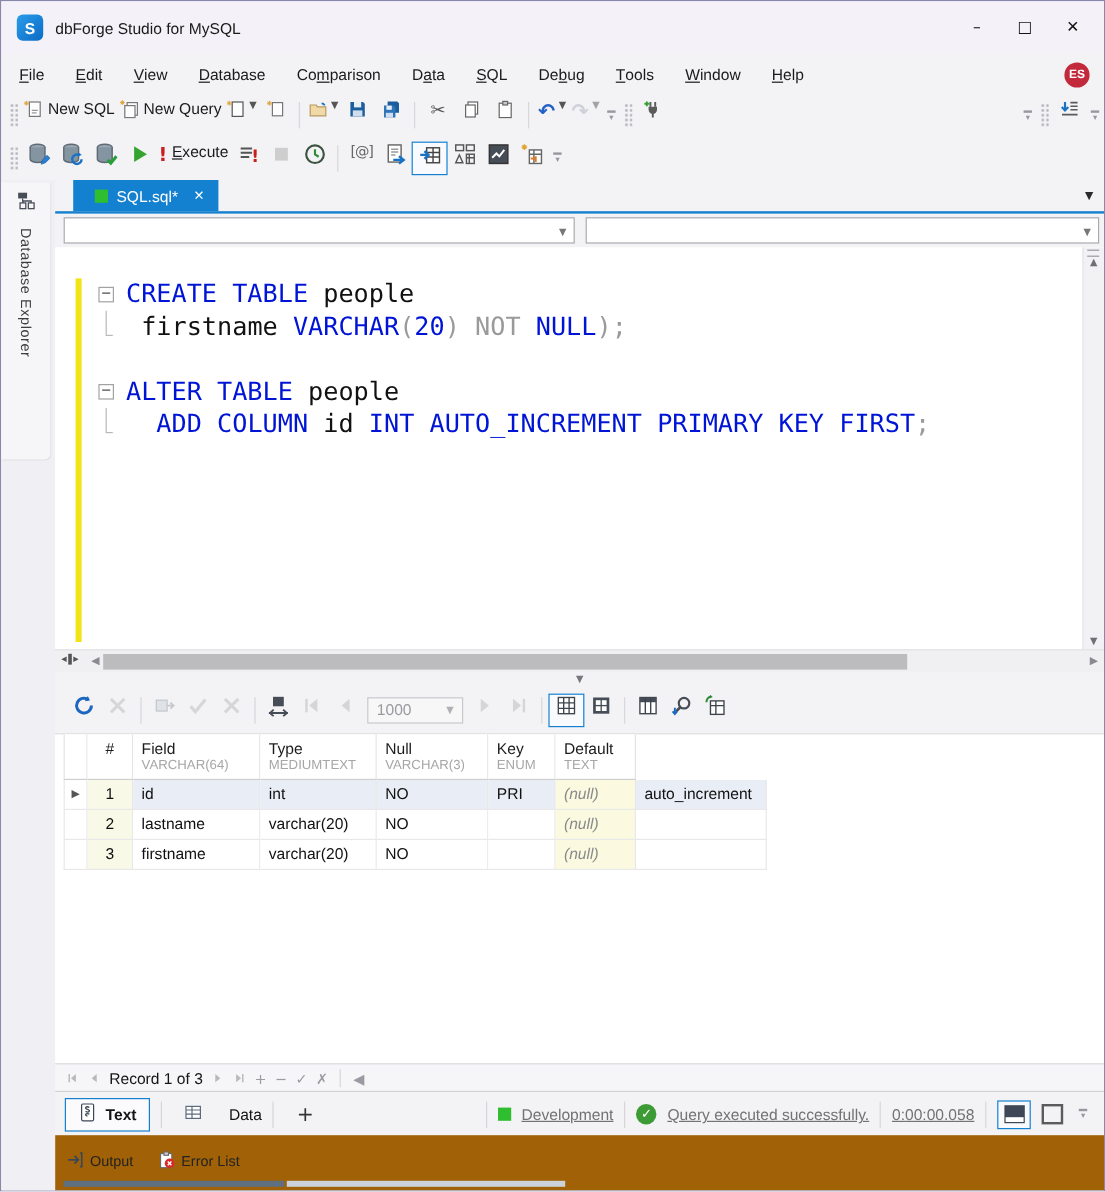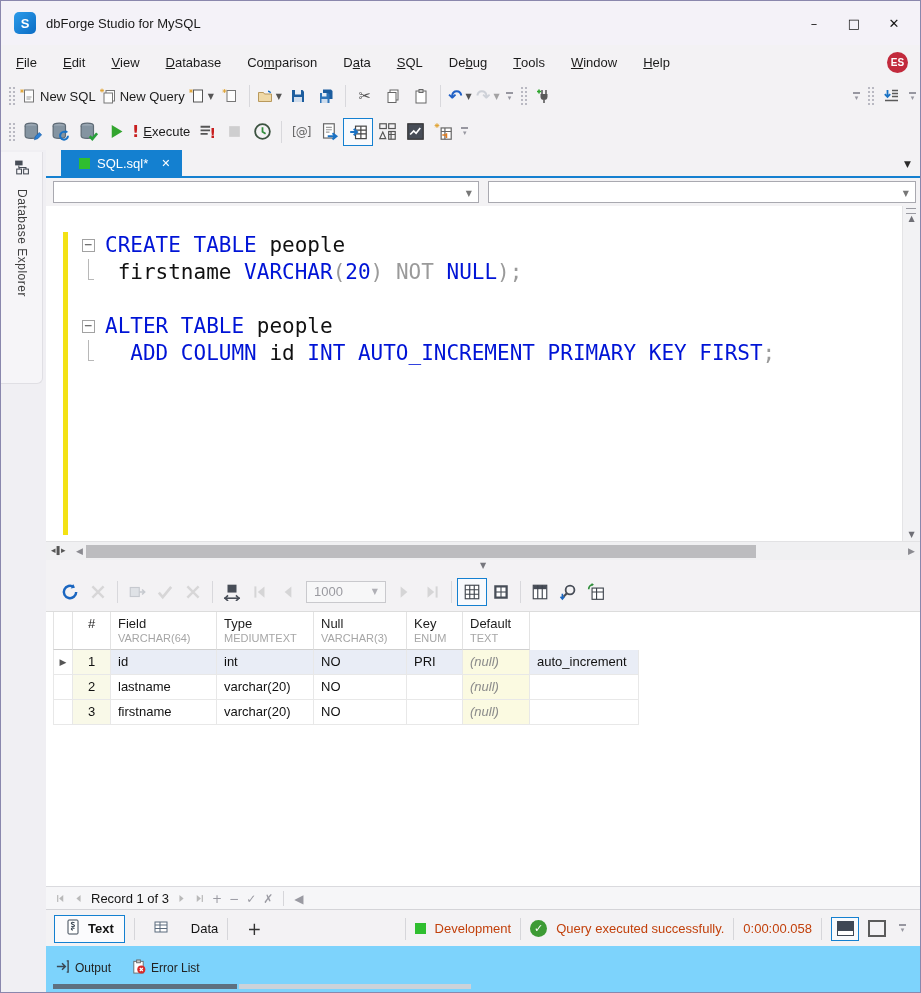--- a/index.html
+++ b/index.html
@@ -19,21 +19,21 @@
   .menubar{position:absolute;top:44px;left:0;right:0;height:34px;display:flex;align-items:center;background:#f3f2f4;padding-left:2px;}
   .menuitem{padding:0 13px;font-size:13px;color:#1b1b1b;height:100%;display:flex;align-items:center;cursor:default;}
   .accel{text-decoration:underline;}
   .badge{margin-left:auto;margin-right:12px;min-width:21px;height:21px;border-radius:50%;background:#c22a3c;color:#fff;
     font-size:10px;font-weight:bold;display:flex;align-items:center;justify-content:center;}
 
   
   .toolbar{position:absolute;left:0;right:0;display:flex;align-items:center;background:#f3f2f4;padding-left:4px;}
   #tb1{top:78px;height:34px;}
   #tb2{top:112px;height:37px;}
-  .tbi{display:flex;align-items:center;justify-content:center;min-width:24px;height:26px;padding:0 2px;position:relative;}
+  .tbi{display:flex;justify-content:center;min-width:24px;height:26px;padding:0 2px;position:relative;}
   .tbi svg{width:16px;height:16px;}
   #tb2 .tbi svg{width:19px;height:19px;}
   .tbi.disabled{opacity:.5;}
   .tbi .lbl{font-size:13px;color:#1b1b1b;margin-left:4px;white-space:nowrap;}
   .tbi.boxed{border:1px solid #1480d0;background:#f8fafd;}
   .grip{width:7px;height:20px;margin:0 3px;background-image:radial-gradient(circle,#b9b9c2 1px,transparent 1.3px);
     background-size:4px 4px;}
   .sep{width:1px;height:22px;background:#d8d8dc;margin:0 5px;}
   .spacer{flex:1;}
   .ovf{display:flex;flex-direction:column;align-items:center;gap:1px;margin:0 4px;}
@@ -137,29 +137,29 @@
   
   .statusbar{position:absolute;top:759px;height:37px;left:0;right:0;background:#f3f2f4;border-top:1px solid #d4d4d8;
     display:flex;align-items:center;padding:0 10px 0 8px;gap:9px;}
   .texttab{display:flex;align-items:center;gap:7px;border:1px solid #1480d0;height:28px;padding:0 10px;
     background:#fbfbfd;font-weight:bold;font-size:13px;color:#141414;box-sizing:border-box;}
   .texttab svg,.datatab svg{width:16px;height:16px;}
   .datatab{display:flex;align-items:center;gap:22px;font-size:13px;color:#141414;}
   .plustab{font-size:17px;color:#333;padding:0 10px;font-family:"DejaVu Sans",sans-serif;}
   .sbsep{width:1px;height:22px;background:#d6d6da;}
   .envsq{width:11px;height:11px;background:#2fbe2f;}
-  .sbtext{font-size:13px;color:#c2410c;white-space:nowrap;}
+  .sbtext{font-size:13px;color:#737373;white-space:nowrap;text-decoration:underline;}
   .checkcircle{width:17px;height:17px;border-radius:50%;background:#3d9b35;color:#fff;font-size:11px;display:flex;
     align-items:center;justify-content:center;font-family:"DejaVu Sans",sans-serif;}
   .laybtn1{width:26px;height:22px;border:1px solid #1480d0;display:flex;align-items:center;justify-content:center;background:#f8fafd;}
   .laybtn1 .inner{width:15px;height:13px;background:#3e4755;border-bottom:4px solid #fff;box-shadow:0 0 0 1px #3e4755;box-sizing:border-box;}
   .laybtn2{width:14px;height:13px;border:2px solid #5b5b5b;}
 
   
-  .bottompanel{position:absolute;top:796px;bottom:0;left:0;right:0;background:#7dd3fc;}
+  .bottompanel{position:absolute;top:796px;bottom:0;left:0;right:0;background:#a16207;}
   .bp-tabs{position:absolute;top:13px;left:9px;display:flex;gap:20px;align-items:center;}
   .bp-tab{display:flex;align-items:center;gap:5px;font-size:12px;color:#222;}
   .bp-tab svg{width:15px;height:15px;}
   .bp-thumb{position:absolute;bottom:3px;left:7px;width:184px;height:5px;background:#5e7080;}
   .bp-track{position:absolute;bottom:3px;left:193px;width:232px;height:5px;background:#ccd2d9;}
 </style>
 </head>
 <body>
 
 <div class="window">

